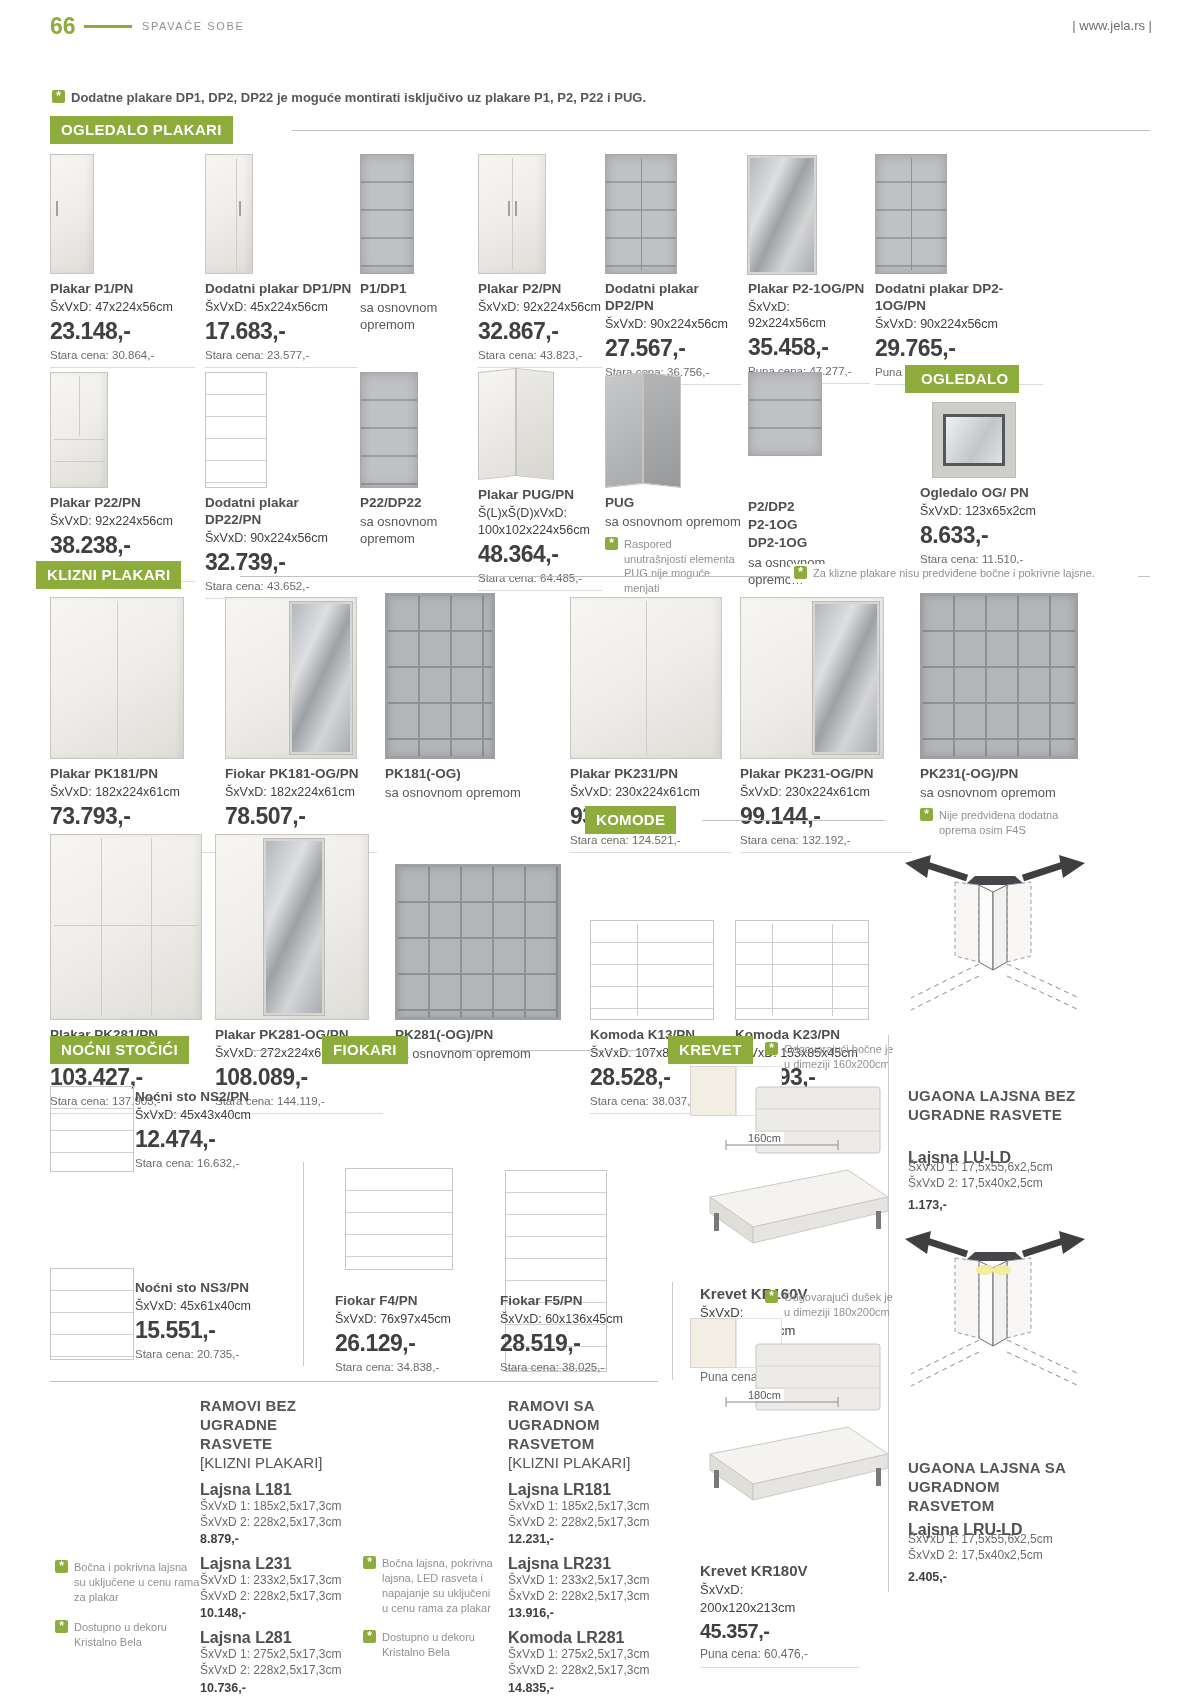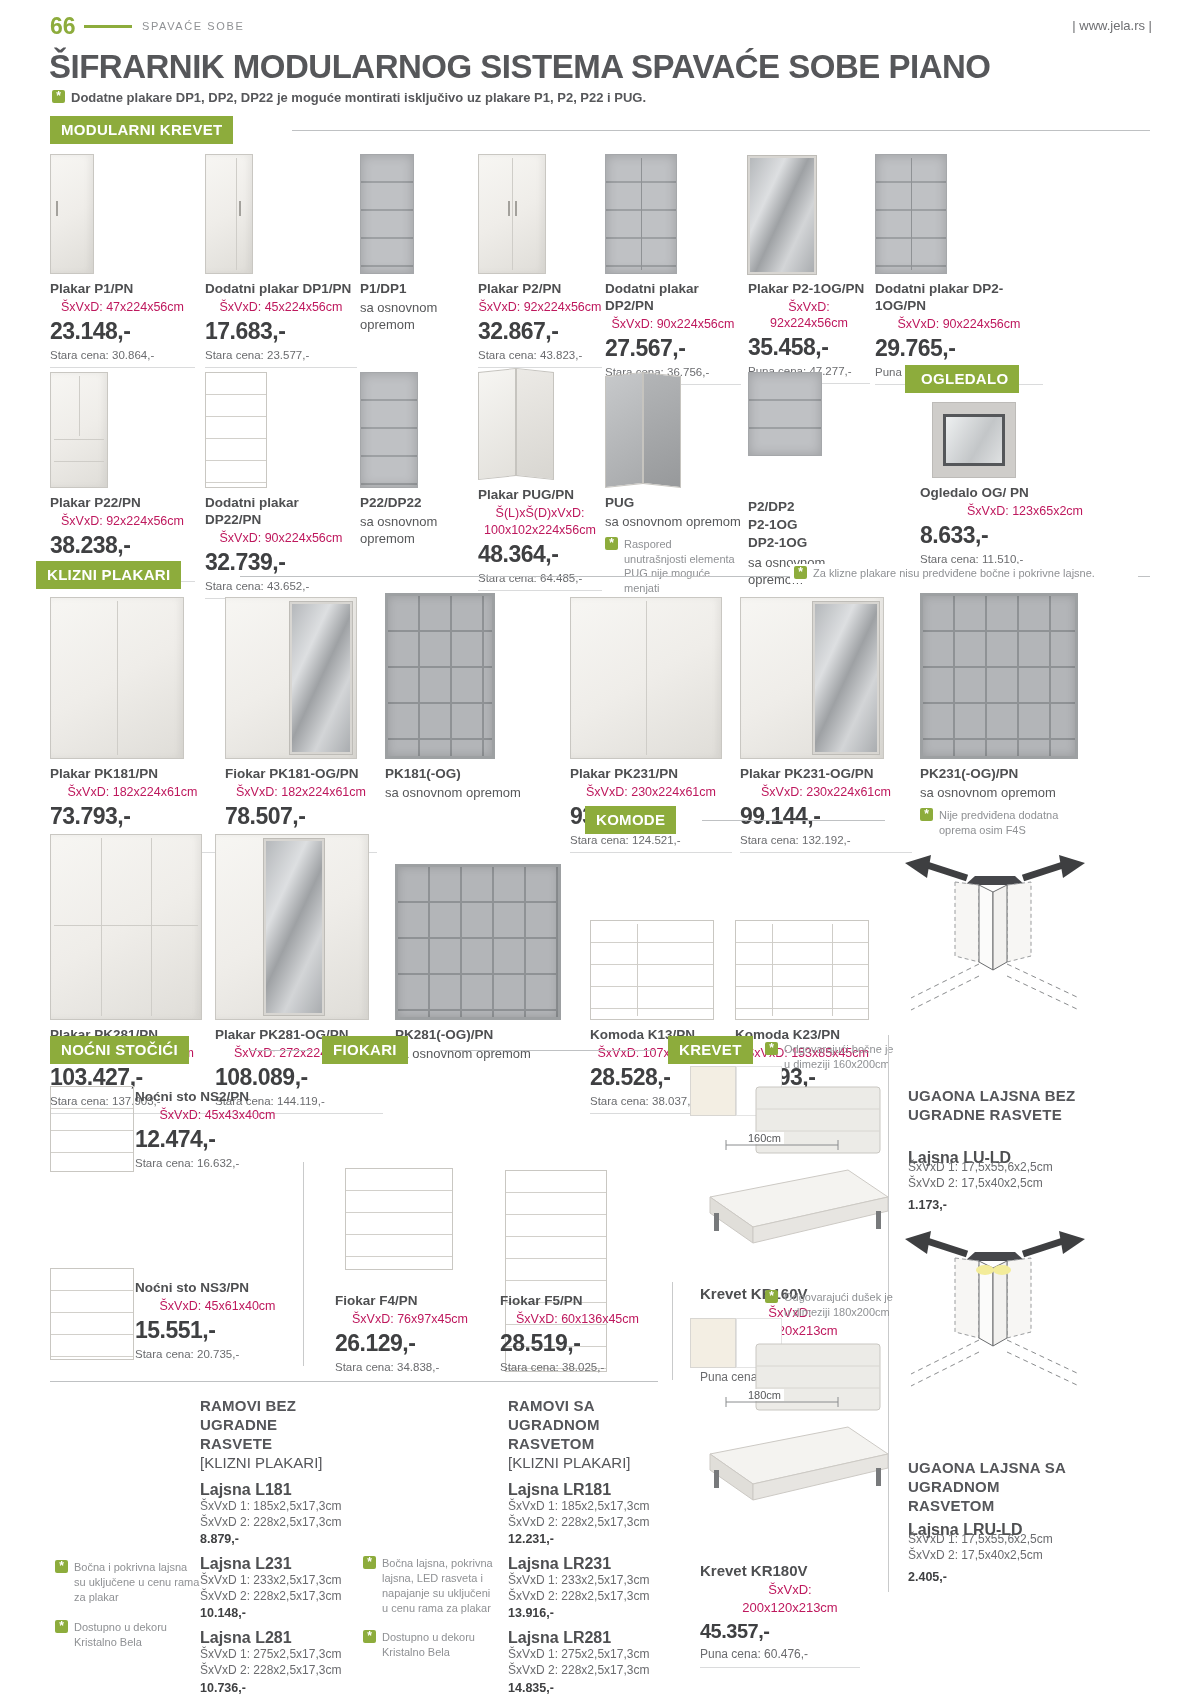--- a/index.html
+++ b/index.html
@@ -19,21 +19,21 @@
   .hline{height:1px;background:#bfc1c3;}
   .vline{width:1px;background:#c9cacb;}
   .ast{display:inline-block;width:13px;height:13px;background:#8dac3c;color:#fff;font-size:12px;
        line-height:13px;text-align:center;border-radius:2px;font-weight:bold;flex:0 0 13px;}
   .noterow{display:flex;gap:6px;align-items:flex-start;}
   .g-note{font-size:11px;color:#8f9194;line-height:1.35;}
   
   .card{position:absolute;}
   .imgbox{display:flex;align-items:flex-end;}
   .p-name{font-size:13.5px;font-weight:bold;color:#4e4f51;line-height:1.25;margin-top:7px;}
-  .p-dims{font-size:12.5px;color:#be185d;line-height:1.3;margin-top:1px;text-align:center;}
+  .p-dims{font-size:12.5px;color:#404040;line-height:1.3;margin-top:1px;}
   .p-price{font-size:23px;font-weight:bold;color:#3f4042;letter-spacing:-.5px;margin-top:3px;}
   .p-price.big{font-size:20px;}
   .p-old{font-size:11.5px;color:#6a6b6e;margin-top:4px;padding-bottom:6px;border-bottom:1px solid #dadbdc;}
   .p-note{font-size:13px;color:#57585a;line-height:1.3;margin-top:2px;}
   .p-line{font-size:13.5px;font-weight:bold;color:#4e4f51;line-height:1.35;}
   
   .furn{position:relative;}
   .closed{background:linear-gradient(150deg,#f7f6f3 0%,#efede9 50%,#dfddd8 100%);
           border:1px solid #c9c7c2;box-shadow:inset -4px 0 6px rgba(0,0,0,.05);}
   .seam{position:absolute;top:3px;bottom:3px;width:1px;background:#cfcdc8;}
@@ -67,27 +67,26 @@
 </style>
 </head>
 <body>
 
 <div id="page">
 
   <div class="abs pageno" style="left:50px;top:13px;">66</div>
   <div class="abs hdash" style="left:84px;top:25px;width:48px;"></div>
   <div class="abs section-lbl" style="left:142px;top:20px;">SPAVAĆE SOBE</div>
   <div class="abs site" style="right:48px;top:18px;">| www.jela.rs |</div>
-  <div class="abs h1" style="left:49px;top:48px;">ŠIFRARNIK MODULARNOG SISTEMA SPAVAĆE SOBE PIANO</div>
   <div class="abs noterow" style="left:52px;top:90px;width:700px;">
     <span class="ast">*</span>
     <span class="topnote">Dodatne plakare DP1, DP2, DP22 je moguće montirati isključivo uz plakare P1, P2, P22 i PUG.</span>
   </div>
 
-  <div class="abs badge" style="left:50px;top:116px;">MODULARNI KREVET</div>
+  <div class="abs badge" style="left:50px;top:116px;">OGLEDALO PLAKARI</div>
   <div class="abs hline" style="left:292px;top:130px;width:858px;"></div>
 
   <div class="card" style="left:50px;top:150px;width:145px;">
     <div class="imgbox" style="height:124px;">
         <div class="furn closed" style="width:42px;height:118px;">
           <i class="hdl" style="left:5px;top:46px;"></i>
         </div>
       </div>
     <div class="p-name">Plakar P1/PN</div>
     <div class="p-dims">ŠxVxD: 47x224x56cm</div>
@@ -492,21 +491,21 @@
   <div class="abs big-sub" style="left:508px;top:1453px;">[KLIZNI PLAKARI]</div>
   <div class="abs" style="left:508px;top:1472px;width:165px;">
     <div class="l-name">Lajsna LR181</div>
     <div class="l-dim">ŠxVxD 1: 185x2,5x17,3cm</div>
     <div class="l-dim">ŠxVxD 2: 228x2,5x17,3cm</div>
     <div class="l-price">12.231,-</div>
     <div class="l-name">Lajsna LR231</div>
     <div class="l-dim">ŠxVxD 1: 233x2,5x17,3cm</div>
     <div class="l-dim">ŠxVxD 2: 228x2,5x17,3cm</div>
     <div class="l-price">13.916,-</div>
-    <div class="l-name">Lajsna LR281</div>
+    <div class="l-name">Komoda LR281</div>
     <div class="l-dim">ŠxVxD 1: 275x2,5x17,3cm</div>
     <div class="l-dim">ŠxVxD 2: 228x2,5x17,3cm</div>
     <div class="l-price">14.835,-</div>
   </div>
   <div class="abs noterow" style="left:363px;top:1556px;width:130px;">
     <span class="ast">*</span>
     <span class="g-note">Bočna lajsna, pokrivna lajsna, LED rasveta i napajanje su uključeni u cenu rama za plakar</span>
   </div>
   <div class="abs noterow" style="left:363px;top:1630px;width:130px;">
     <span class="ast">*</span>

